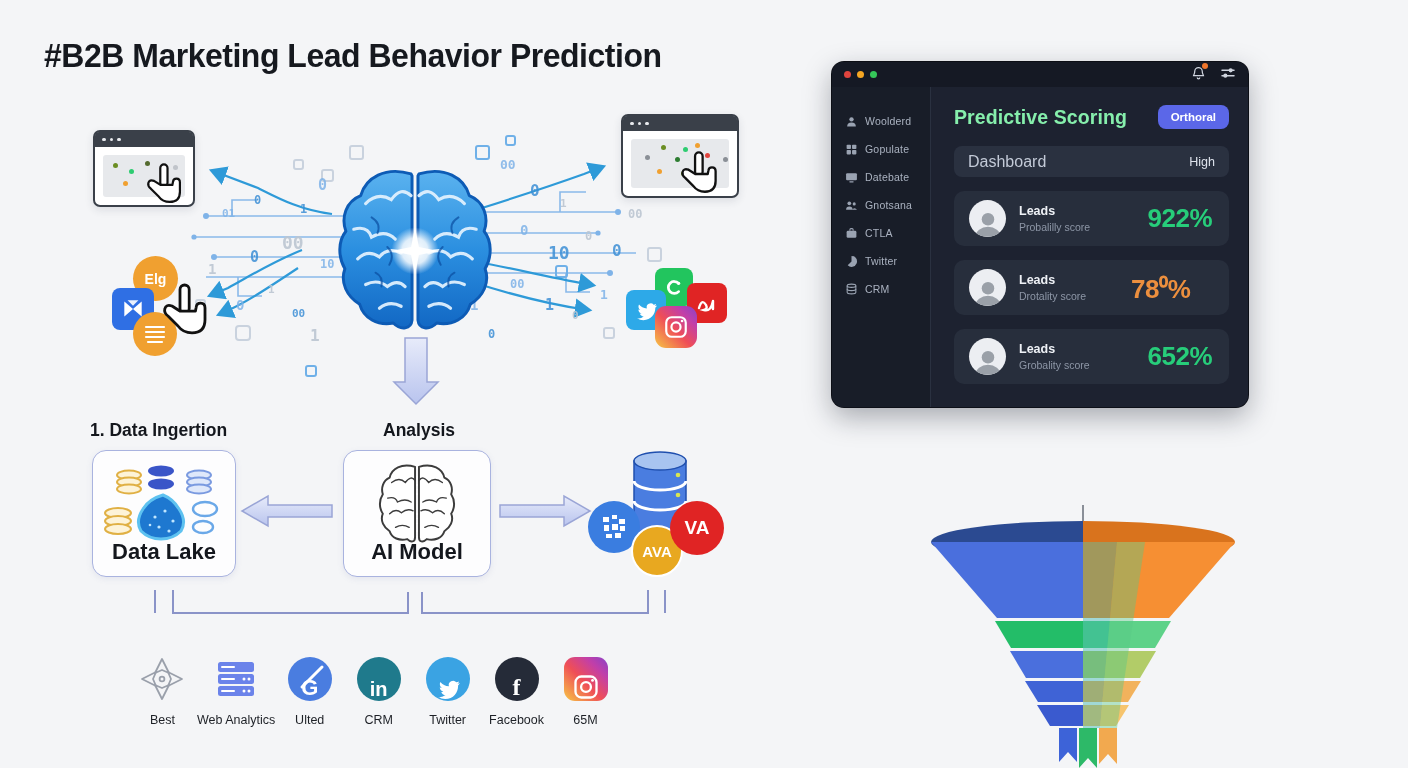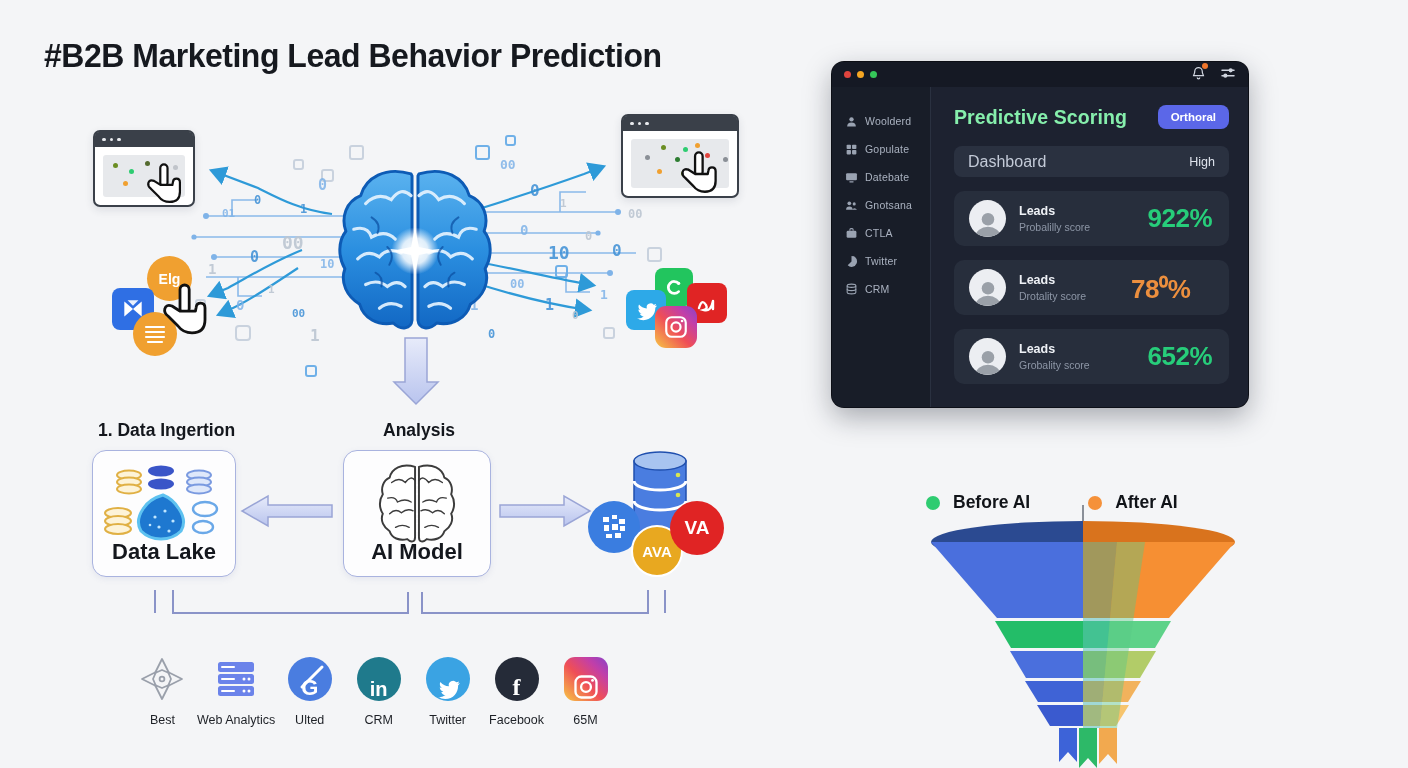--- a/index.html
+++ b/index.html
@@ -291,21 +291,21 @@
         <path d="M124,54 q-10,6 -6,16"></path>
           <path d="M108,84 q-8,8 -2,18"></path>
           <path d="M120,110 q-8,4 -6,14"></path>
       </g>
       <circle cx="80" cy="88" r="24" fill="url(#glow)"></circle>
       <path d="M80,64 l4,20 20,4 -20,4 -4,20 -4,-20 -20,-4 20,-4 Z" fill="#ffffff" opacity=".95"></path>
     </g>
   </svg>
 
   <div>
-    <div class="badge-circle" style="left:147px; top:256px; width:45px; height:45px; background:#f0a030; font-size:14px;">Elg</div>
+    <div class="badge-circle" style="left:133px; top:256px; width:45px; height:45px; background:#f0a030; font-size:14px;">Elg</div>
     <div class="sq-icon" style="left:112px; top:288px; width:42px; height:42px; background:#2f6fe4;">
       <svg width="26" height="26" viewBox="0 0 24 24">
           <g fill="#fff">
             <path d="M4,5 L12,12 L4,19 Z"></path>
             <path d="M20,5 L12,12 L20,19 Z"></path>
             <path d="M7,4 L17,4 L12,9 Z" opacity=".9"></path>
           </g>
         </svg>
     </div>
     <div class="badge-circle" style="left:133px; top:312px; width:44px; height:44px; background:#f0a030;">
@@ -347,21 +347,21 @@
       <svg width="26" height="26" viewBox="0 0 24 24">
           <g stroke="#fff" stroke-width="2" fill="none">
             <rect x="3" y="3" width="18" height="18" rx="5"></rect>
             <circle cx="12" cy="12" r="4.2"></circle>
             <circle cx="17.6" cy="6.4" r="1.2" fill="#fff" stroke="none"></circle>
           </g>
         </svg>
     </div>
   </div>
 
-  <div class="flow-label" style="left:98px; top:420px;">1. Data Ingertion</div>
+  <div class="flow-label" style="left:90px; top:420px;">1. Data Ingertion</div>
   <div class="flow-label" style="left:383px; top:420px;">Analysis</div>
 
   <div class="flow-box" style="left:92px; top:450px;">
     <div class="art">
       <svg width="122" height="84" viewBox="0 0 122 84">
         <g stroke="#e0b044" stroke-width="2" fill="#fdf3d8">
           <ellipse cx="26" cy="14" rx="12" ry="4.5"></ellipse>
             <ellipse cx="26" cy="21" rx="12" ry="4.5"></ellipse>
             <ellipse cx="26" cy="28" rx="12" ry="4.5"></ellipse>
           <ellipse cx="15" cy="52" rx="13" ry="5"></ellipse>
@@ -665,30 +665,20 @@
           <span class="txt">
             <div class="nm">Leads</div>
             <div class="sub">Grobality score</div>
           </span>
           <span class="val" style="color: rgb(39, 205, 122);">652%</span>
         </div>
       </div>
     </div>
   </div>
 
-  <div class="legend">
-    <div class="item">
-      <span class="dotc" style="background: rgb(46, 204, 113);"></span>
-      <span class="ltxt">Before AI</span>
-    </div>
-    <div class="item">
-      <span class="dotc" style="background: rgb(245, 145, 58);"></span>
-      <span class="ltxt">After AI</span>
-    </div>
-  </div>
 
   <svg style="position:absolute; left:893px; top:478px;" width="420" height="290" viewBox="0 0 420 290">
 
     <path d="M38,64 A152,21 0 0 1 190,43 L190,85 A152,21 0 0 1 38,64 Z" fill="#2b4a91"></path>
     <path d="M190,43 A152,21 0 0 1 342,64 A152,21 0 0 1 190,85 Z" fill="#d9731d"></path>
 
     <path d="M38,64 L190,64 L190,140 L104,140 Z" fill="#4a6fdd"></path>
     <path d="M190,64 L342,64 L276,140 L190,140 Z" fill="#f68f33"></path>
 
     <path d="M102,143 L190,143 L190,170 L118,170 Z" fill="#23bd68"></path>

